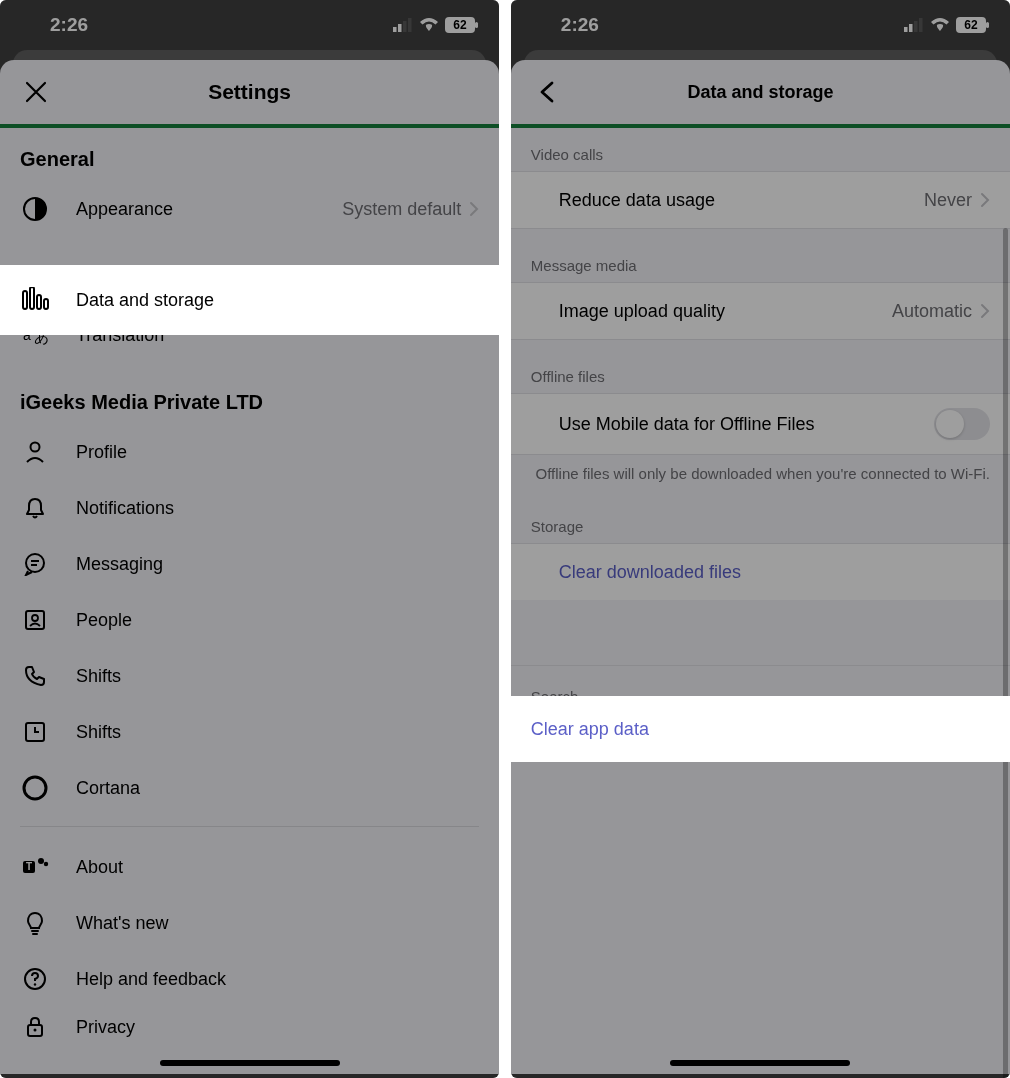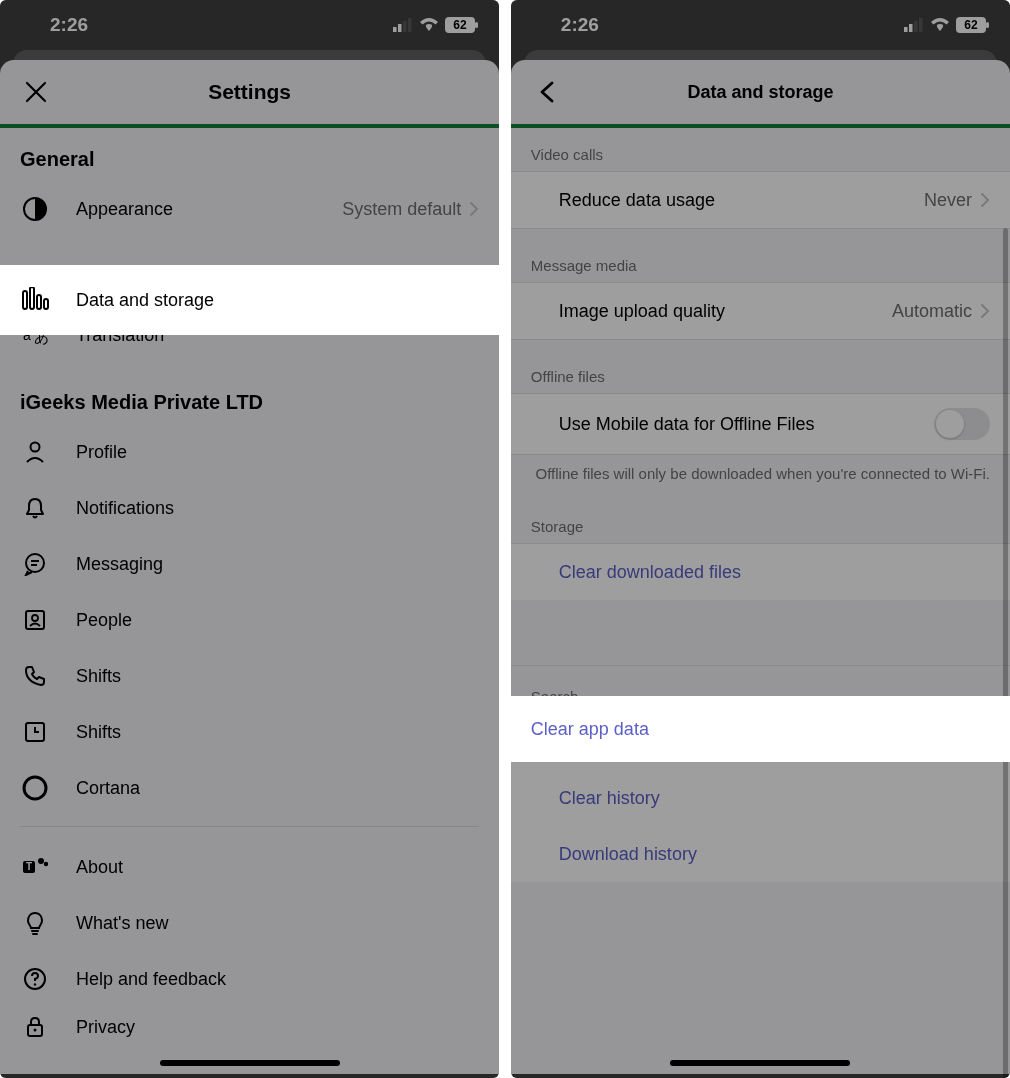--- a/index.html
+++ b/index.html
@@ -299,34 +299,20 @@
 
     <div class="section-header-sm" style="padding-top:22px;">Storage</div>
     <div class="row-group" style="border-bottom:none;">
       <div class="row row-white">
         <span class="row-link">Clear downloaded files</span>
       </div>
     </div>
     <div style="height:66px; border-bottom:1px solid #e0e0e5;"></div>
 
     <div class="section-header-sm" style="padding-top:22px;">Search</div>
-    <div class="row-group" style="border-bottom:none;">
-      <div class="row row-white">
-        <span class="row-label">Show history</span>
-        <div class="toggle toggle-on">
-            <div class="toggle-knob"></div>
-          </div>
-      </div>
-      <div class="row row-white">
-        <span class="row-link">Clear history</span>
-      </div>
-      <div class="row row-white">
-        <span class="row-link">Download history</span>
-      </div>
-    </div>
 
     <div class="home-ind"></div>
     <div class="scroll-ind"></div>
   </div>
   <div class="dim-overlay"></div>
 
   <div class="highlight-row p2-hl">
     <span class="row-link">Clear app data</span>
   </div>
 </div>

